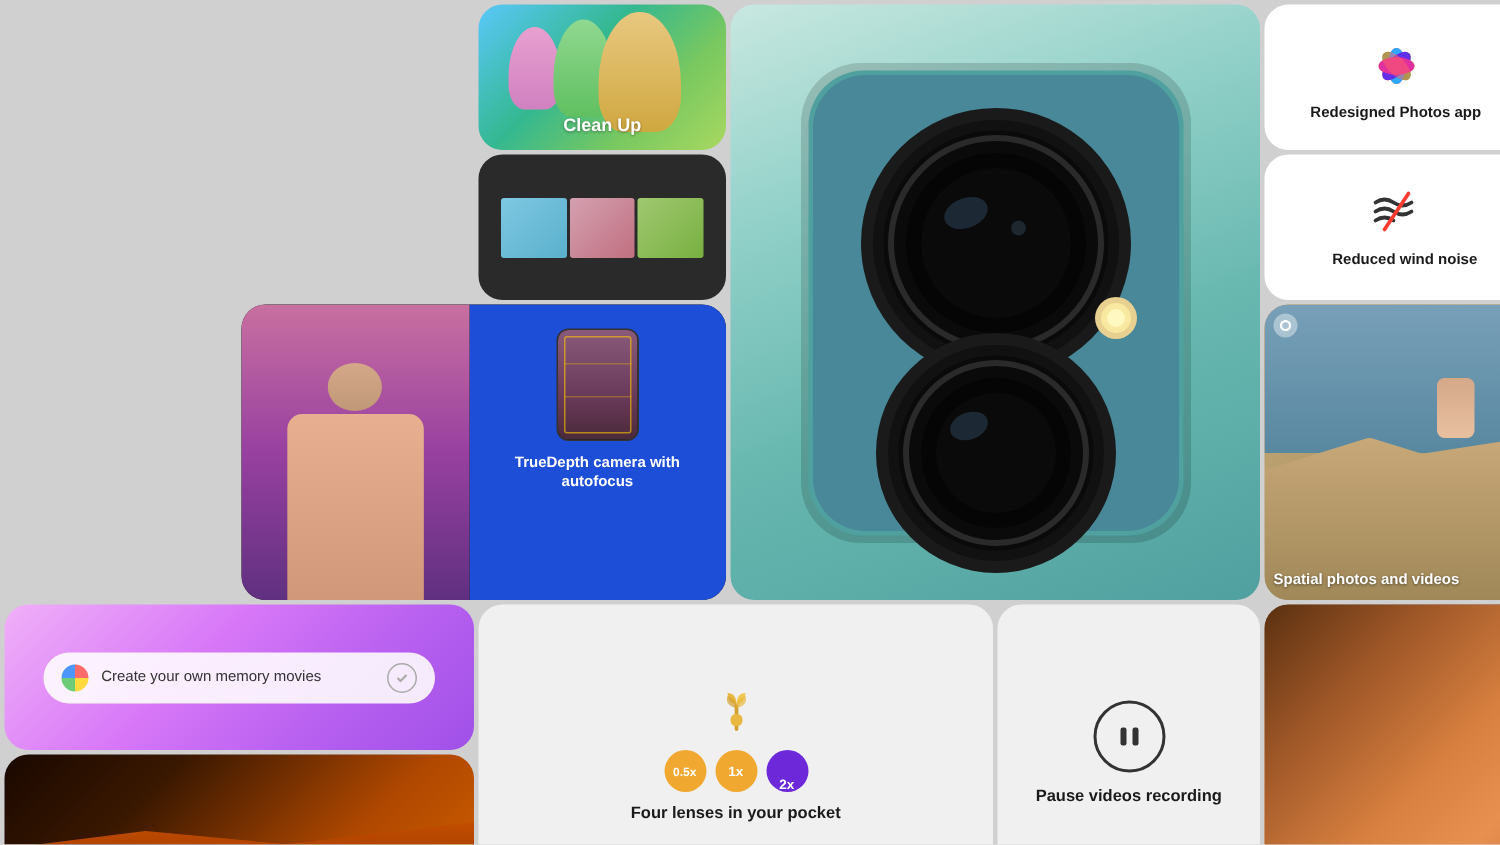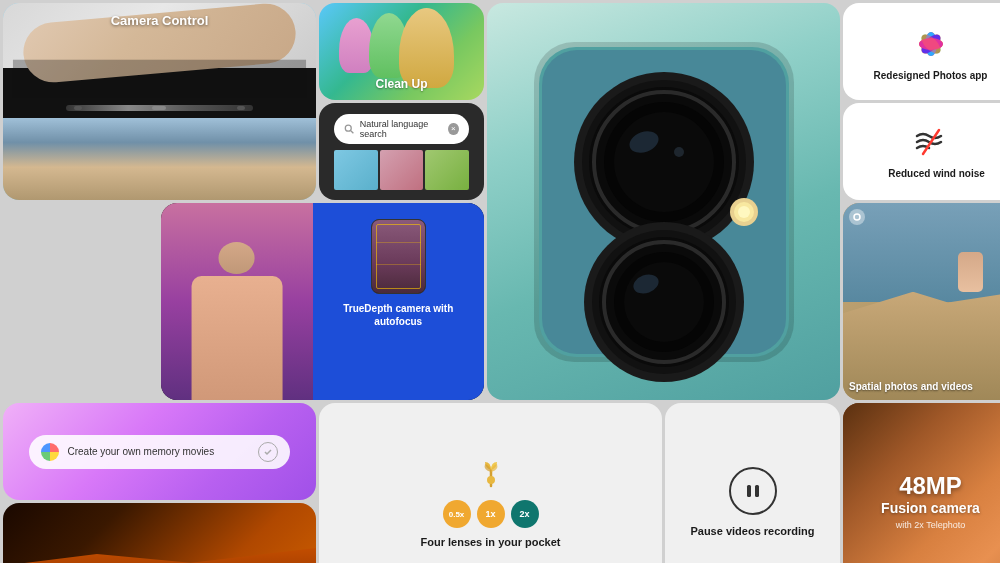--- a/index.html
+++ b/index.html
@@ -13,72 +13,36 @@
 
     
 
     
   </style>
 </head>
 <body>
 
 <div style="width:1000px;height:563px;overflow:hidden;position:relative;background:#d0d0d0;display:grid;grid-template-columns:155px 155px 165px 175px 175px 175px;grid-template-rows:97px 97px 97px 97px 97px 98px;gap:3px;padding:3px;">
 
-  <div style="grid-column:1/3;grid-row:1/3;border-radius:16px;overflow:hidden;position:relative;background:#87ceeb;">
-    <div style="width:100%;height:100%;position:relative;display:flex;flex-direction:column;">
-
-      <div style="height:48%;background:linear-gradient(135deg,#d8d8d8 0%,#e8e8e8 40%,#c8c8c8 100%);position:relative;overflow:hidden;">
-
-        <div style="position:absolute;bottom:0;left:0;right:0;height:30px;background:#111;border-radius:0;"></div>
-        <div style="position:absolute;top:10px;left:20px;right:20px;height:60px;background:linear-gradient(135deg,#e0c8b0 0%,#d4b898 40%,#c8a888 100%);border-radius:30px;transform:rotate(-5deg);"></div>
-        <svg style="position:absolute;top:0;left:0;width:100%;height:100%;opacity:0.3" viewBox="0 0 310 100">
-          <rect x="0" y="60" width="310" height="40" fill="#111"></rect>
-        </svg>
-      </div>
-
-      <div style="height:20px;background:#111;display:flex;align-items:center;justify-content:center;">
-        <div style="width:60%;height:6px;background:linear-gradient(90deg,#333,#888,#555,#333);border-radius:3px;display:flex;align-items:center;gap:4px;padding:0 8px;">
-          <div style="width:8px;height:4px;background:#555;border-radius:2px;"></div>
-          <div style="width:14px;height:4px;background:#888;border-radius:2px;margin:0 auto;"></div>
-          <div style="width:8px;height:4px;background:#555;border-radius:2px;"></div>
-        </div>
-      </div>
-
-      <div style="flex:1;background:linear-gradient(180deg,#a0c0d8 0%,#7090a8 30%,#d4b890 60%,#b09870 100%);"></div>
-    </div>
-    <div style="position:absolute;top:8px;left:0;right:0;text-align:center;">
-      <span style="color:white;font-size:13px;font-weight:600;text-shadow:0 1px 3px rgba(0,0,0,0.5);">Camera Control</span>
-    </div>
-  </div>
 
   <div style="grid-column:3/4;grid-row:1/2;border-radius:16px;overflow:hidden;position:relative;background:linear-gradient(135deg,#5ac8fa 0%,#34b890 40%,#78c860 70%,#a8d860 100%);">
 
     <div style="width:100%;height:100%;position:relative;display:flex;align-items:center;justify-content:center;">
 
       <div style="position:absolute;left:20px;top:15px;width:35px;height:55px;background:linear-gradient(180deg,#e8a0d0 0%,#d080c0 100%);border-radius:50% 50% 30% 30%/60% 60% 30% 30%;"></div>
       <div style="position:absolute;left:50px;top:10px;width:40px;height:65px;background:linear-gradient(180deg,#90d890 0%,#60c060 100%);border-radius:50% 50% 30% 30%/60% 60% 30% 30%;"></div>
       <div style="position:absolute;right:30px;top:5px;width:55px;height:80px;background:linear-gradient(180deg,#e8c880 0%,#d0a840 100%);border-radius:50% 50% 30% 30%/60% 60% 30% 30%;"></div>
     </div>
     <div style="position:absolute;bottom:8px;left:0;right:0;text-align:center;">
       <span style="color:white;font-size:12px;font-weight:600;text-shadow:0 1px 2px rgba(0,0,0,0.4);">Clean Up</span>
     </div>
   </div>
 
   <div style="grid-column:3/4;grid-row:2/3;border-radius:16px;overflow:hidden;position:relative;background:#2a2a2a;">
     <div style="width:100%;height:100%;display:flex;flex-direction:column;align-items:center;justify-content:center;gap:6px;padding:8px;">
-      <div style="background:white;border-radius:20px;padding:5px 10px;display:flex;align-items:center;gap:5px;width:90%;">
-        <svg width="12" height="12" viewBox="0 0 12 12">
-          <circle cx="5" cy="5" r="3.5" fill="none" stroke="#999" stroke-width="1.5"></circle>
-          <line x1="8" y1="8" x2="11" y2="11" stroke="#999" stroke-width="1.5"></line>
-        </svg>
-        <span style="font-size:9px;color:#333;">Natural language search</span>
-        <div style="width:12px;height:12px;background:#999;border-radius:50%;margin-left:auto;display:flex;align-items:center;justify-content:center;">
-          <span style="color:white;font-size:8px;">×</span>
-        </div>
-      </div>
 
       <div style="display:grid;grid-template-columns:repeat(3,1fr);gap:2px;width:90%;height:40px;">
         <div style="background:linear-gradient(135deg,#7ec8e3,#5ab0cb);border-radius:2px;"></div>
         <div style="background:linear-gradient(135deg,#d4a0b0,#c07080);border-radius:2px;"></div>
         <div style="background:linear-gradient(135deg,#a0c870,#78b040);border-radius:2px;"></div>
       </div>
     </div>
   </div>
 
   <div style="grid-column:4/6;grid-row:1/5;border-radius:16px;overflow:hidden;position:relative;background:linear-gradient(160deg,#c8e8e0 0%,#90d0c8 30%,#68b8b0 60%,#50a0a0 100%);">
@@ -225,21 +189,21 @@
       </svg>
     </div>
 
     <div style="display:flex;gap:6px;align-items:center;">
       <div style="background:#f0a830;border-radius:50%;width:28px;height:28px;display:flex;align-items:center;justify-content:center;">
         <span style="color:white;font-size:8px;font-weight:700;">0.5x</span>
       </div>
       <div style="background:#f0a830;border-radius:50%;width:28px;height:28px;display:flex;align-items:center;justify-content:center;">
         <span style="color:white;font-size:9px;font-weight:700;">1x</span>
       </div>
-      <div style="background:#0f766e;border-radius:50%;width:28px;height:28px;display:flex;align-items:center;justify-content:center;">
+      <div style="background:#6d28d9;border-radius:50%;width:28px;height:28px;display:flex;align-items:flex-end;justify-content:center;">
         <span style="color:white;font-size:9px;font-weight:700;">2x</span>
       </div>
     </div>
     <span style="color:#1a1a1a;font-size:11px;font-weight:600;text-align:center;">Four lenses in your pocket</span>
   </div>
 
   <div style="grid-column:5/6;grid-row:5/7;border-radius:16px;overflow:hidden;position:relative;background:#f0f0f0;display:flex;flex-direction:column;align-items:center;justify-content:center;gap:10px;padding:12px;">
     <div style="width:48px;height:48px;border-radius:50%;border:2.5px solid #333;display:flex;align-items:center;justify-content:center;">
       <svg width="18" height="18" viewBox="0 0 18 18">
         <rect x="3" y="3" width="4" height="12" rx="1.5" fill="#333"></rect>
@@ -264,20 +228,15 @@
       </div>
     </div>
     <div style="position:absolute;bottom:6px;left:6px;right:6px;">
       <span style="color:white;font-size:10px;font-weight:600;text-shadow:0 1px 2px rgba(0,0,0,0.5);">Spatial photos and videos</span>
     </div>
   </div>
 
   <div style="grid-column:6/7;grid-row:5/7;border-radius:16px;overflow:hidden;position:relative;background:linear-gradient(180deg,#7a4a2a 0%,#b06030 30%,#d08040 60%,#c87030 100%);display:flex;flex-direction:column;align-items:center;justify-content:center;padding:10px;gap:2px;">
 
     <div style="position:absolute;top:0;left:0;right:0;bottom:0;background:linear-gradient(135deg,#5a3010 0%,#a05828 30%,#d88040 60%,#e89050 80%,#c87840 100%);"></div>
-    <div style="position:relative;z-index:1;display:flex;flex-direction:column;align-items:center;gap:2px;">
-      <span style="color:white;font-size:24px;font-weight:800;line-height:1;text-shadow:0 2px 4px rgba(0,0,0,0.4);">48MP</span>
-      <span style="color:white;font-size:14px;font-weight:700;line-height:1.2;text-align:center;text-shadow:0 1px 3px rgba(0,0,0,0.4);">Fusion camera</span>
-      <span style="color:rgba(255,255,255,0.85);font-size:9px;font-weight:500;text-align:center;margin-top:2px;">with 2x Telephoto</span>
-    </div>
   </div>
 
 </div>
 
 </body></html>

